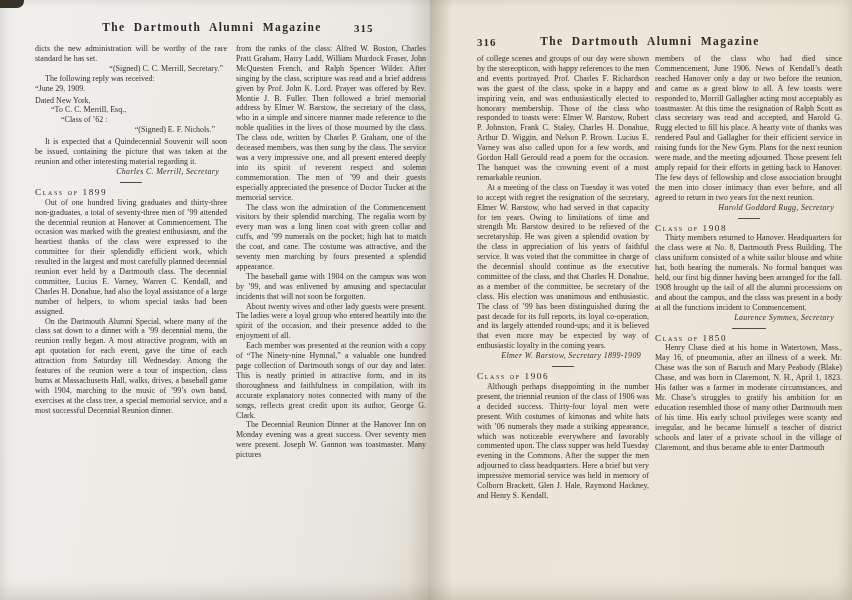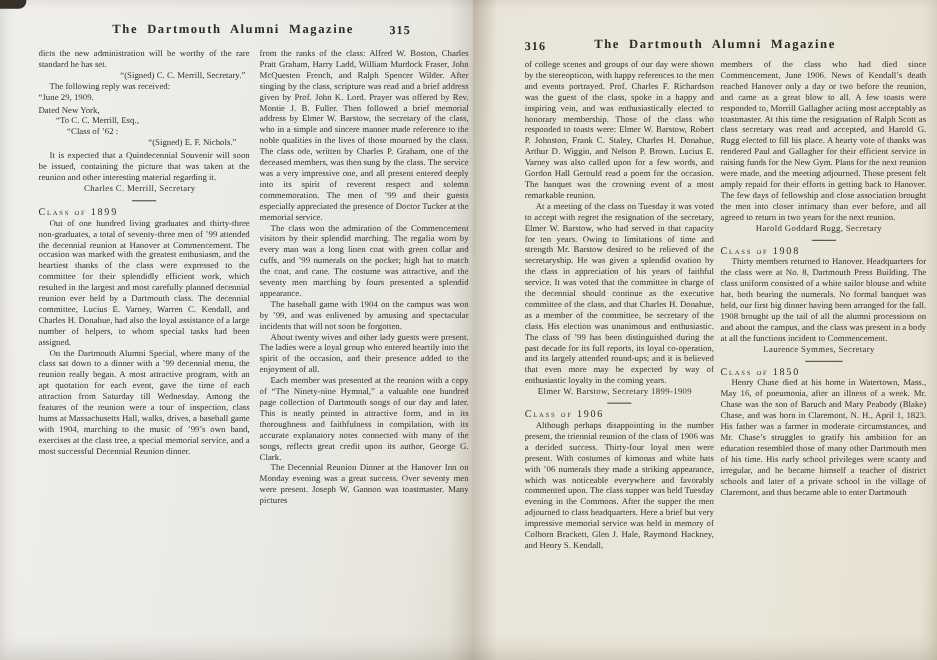--- a/index.html
+++ b/index.html
@@ -52,21 +52,21 @@
   .col p{margin:0;text-indent:10px;}
   .col p.cont{text-indent:0;}
   .line{margin:0;text-indent:0 !important;}
   .signed{text-align:right;padding-right:4px;}
   .signed-mid{text-align:right;padding-right:12px;}
   .date-line{text-align:left;padding-right:16px;}
   .ind1{padding-left:16px;}
   .ind2{padding-left:26px;}
   .mt{margin-top:2px !important;}
   .sig{
-    text-align:center;padding-right:8px;margin:1px 0 1px;
+    font-style:italic;text-align:right;padding-right:8px;margin:1px 0 1px;
     text-indent:0 !important;letter-spacing:.3px;
   }
   .rule{width:22px;height:1px;background:#504c44;margin:5px auto 5px;}
   .rule-wide{width:34px;}
   .heading{
     text-align:left;font-variant:small-caps;letter-spacing:1.6px;
     font-size:9.2px;color:#2e2c28;margin:2px 0 3px;text-indent:0 !important;
   }
 </style>
 </head>

